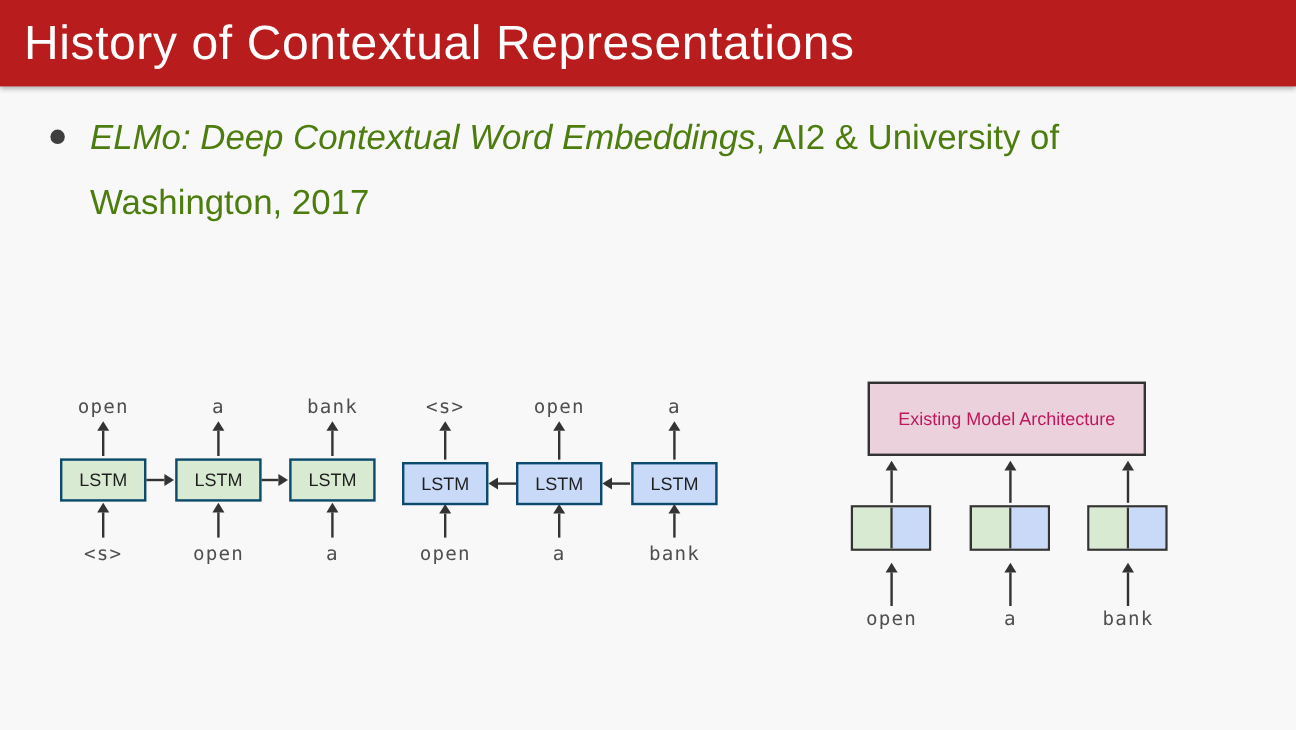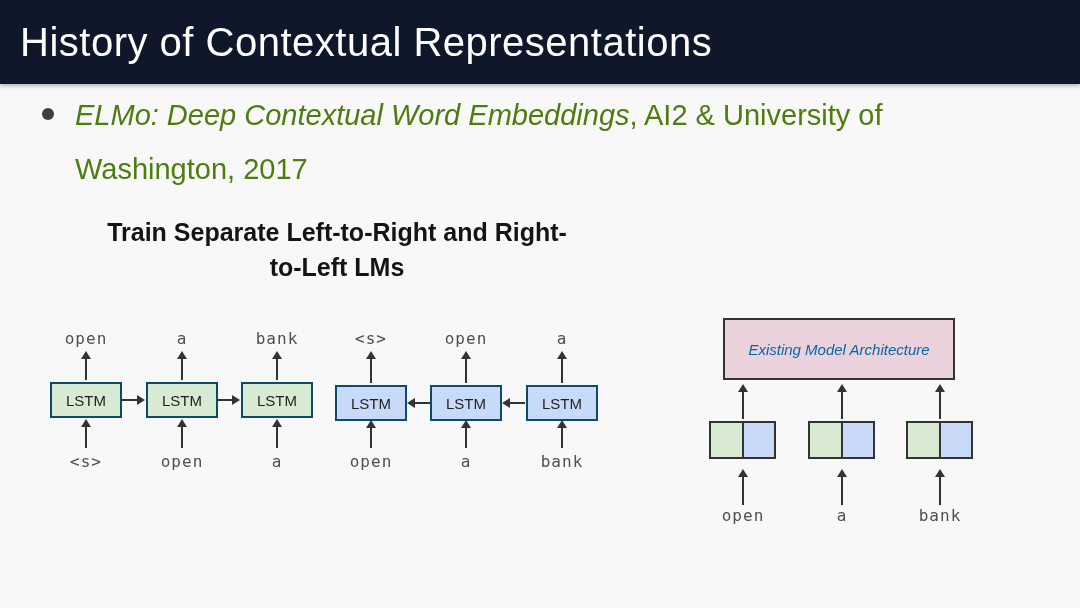--- a/index.html
+++ b/index.html
@@ -7,22 +7,22 @@
   body {
     font-family: "Liberation Sans", sans-serif;
     background: #f8f8f8;
     position: relative;
     overflow: hidden;
   }
   .slide { position: absolute; inset: 0; }
 
   
   .header {
-    position: absolute; left: 0; top: 0; width: 1080px; height: 84px;
-    background: #0f172a;
+    position: absolute; left: 0; top: 0; width: 1080px; height: 72px;
+    background: #b91c1c;
     display: flex; align-items: center;
     padding-left: 20px;
     box-shadow: 0 2px 4px rgba(0,0,0,0.28);
   }
   .header h1 {
     color: #ffffff; font-size: 40px; font-weight: 400; letter-spacing: 0.5px;
   }
 
   
   .bullet-row {
@@ -59,21 +59,21 @@
     display: flex; align-items: center; justify-content: center;
     font-size: 15px; color: #1f1f1f;
   }
   .green-fill { background: #d9ead3; }
   .blue-fill  { background: #c9daf8; }
 
   .model-box {
     position: absolute; left: 723px; top: 318px; width: 232px; height: 62px;
     background: #ead1dc; border: 2px solid #333;
     display: flex; align-items: center; justify-content: center;
-    font-size: 15px; color: #0369a1; font-style: italic;
+    font-size: 15px; color: #be185d;
   }
 
   .emb-pair {
     position: absolute; width: 67px; height: 38px;
     border: 2px solid #333; display: flex; top: 421px;
   }
   .emb-half { flex: 1; }
   .emb-half.left  { border-right: 2px solid #333; }
 
   
@@ -103,21 +103,20 @@
 
   <div class="header">
     <h1>History of Contextual Representations</h1>
   </div>
 
   <div class="bullet-row">
     <div class="bullet-dot"></div>
     <div class="bullet-text"><span class="it">ELMo: Deep Contextual Word Embeddings</span><span>, AI2 &amp; University of Washington, 2017</span></div>
   </div>
 
-  <div class="col-heading heading-left">Train Separate Left-to-Right and Right-to-Left LMs</div>
 
   <div>
 
     <div class="dg-word" style="left:38px;  top:329px;">open</div>
     <div class="dg-word" style="left:134px; top:329px;">a</div>
     <div class="dg-word" style="left:229px; top:329px;">bank</div>
 
     <div class="arrow-up" style="left:85px;  top:359px; height:21px;"></div>
     <div class="arrow-up" style="left:181px; top:359px; height:21px;"></div>
     <div class="arrow-up" style="left:276px; top:359px; height:21px;"></div>

